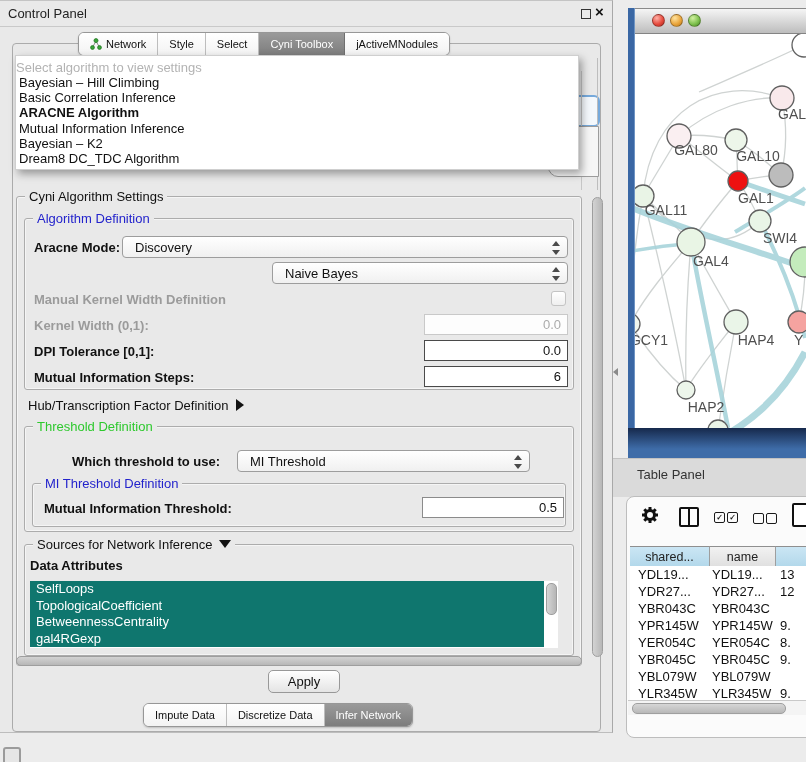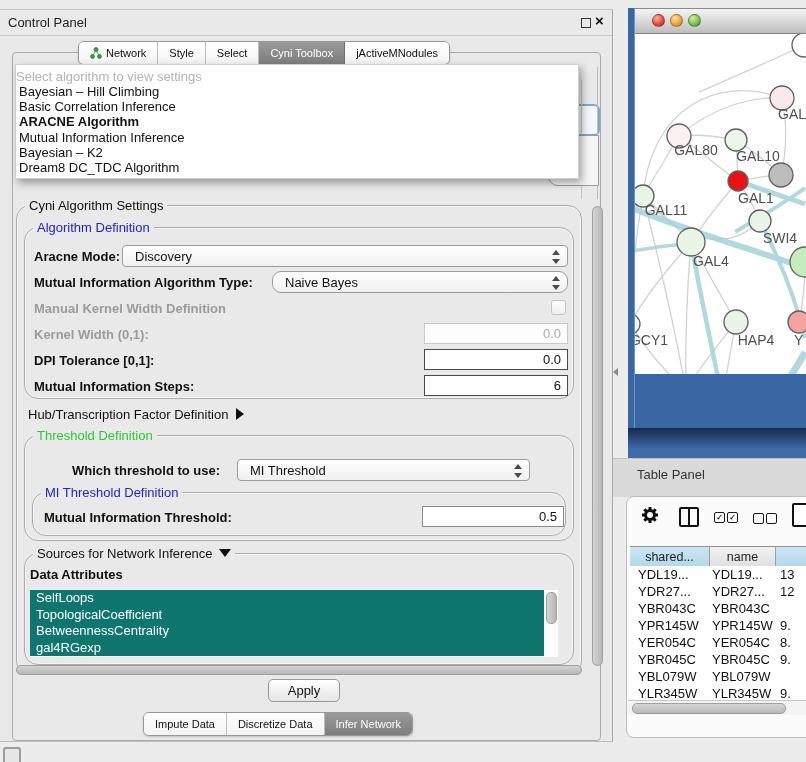--- a/index.html
+++ b/index.html
@@ -1,21 +1,21 @@
 <!DOCTYPE html>
 <html><head>
 <meta charset="utf-8">
 <style>
   html,body{margin:0;padding:0;background:#ECECEC;}
   #app{position:relative;width:806px;height:762px;overflow:hidden;background:#ECECEC;
        font-family:"Liberation Sans",sans-serif;color:#1a1a1a;-webkit-font-smoothing:antialiased;}
   .abs{position:absolute;}
 
   
-  .cpanel{left:0;top:9px;width:612px;height:731px;background:#E9E9E9;
+  .cpanel{left:0;top:0;width:612px;height:731px;background:#E9E9E9;
           border-top:1px solid #C4C4C4;border-bottom:1px solid #BDBDBD;border-right:1px solid #A8A8A8;}
   .cpanel-title{left:8px;top:5px;font-size:13px;color:#222;}
   .float-icon{left:581px;top:8px;width:8px;height:8px;border:1.5px solid #333;}
   .close-icon{left:595px;top:2px;font-size:15px;font-weight:bold;color:#111;}
   .titlebar-line{left:0;top:25px;width:612px;height:1px;background:#C9C9C9;}
 
   .segtabs{display:flex;height:22px;background:#FFF;border:1px solid #979797;border-radius:6px;
            box-shadow:0 1px 2px rgba(0,0,0,0.18);overflow:hidden;}
   .segtabs .seg{font-size:11px;line-height:22px;padding:0 11px;border-right:1px solid #BDBDBD;
                 display:flex;align-items:center;gap:4px;white-space:nowrap;color:#111;background:linear-gradient(#FFFFFF,#F3F3F3);}
@@ -33,21 +33,21 @@
   .frag-combo-corner{left:548px;top:125px;width:49px;height:49px;border:1px solid #9C9C9C;border-radius:0 0 0 10px;background:#F6F6F6;}
 
   
   .popup{left:15px;top:54px;width:562px;height:113px;background:#FFFFFF;border:1px solid #CFCFCF;
          box-shadow:3px 4px 8px rgba(0,0,0,0.35);z-index:30;}
   .popup-prompt{margin-top:4px;font-size:13px;color:#B3B3B3;}
   .popup-item{font-size:13px;line-height:15.2px;padding-left:3px;color:#111;white-space:nowrap;}
   .popup-item.bold{font-weight:bold;}
 
   
-  .group{position:absolute;border:1px solid #ACACAC;border-radius:14px;box-shadow:inset 0 0 0 1px rgba(255,255,255,0.55);}
+  .group{position:absolute;border:1px solid #ACACAC;border-radius:3px;box-shadow:inset 0 0 0 1px rgba(255,255,255,0.55);}
   .legend{position:absolute;top:-8px;left:8px;background:#E9E9E9;padding:0 4px;font-size:13px;color:#111;white-space:nowrap;}
   .legend.blue{color:#2323CC;}
   .legend.green{color:#2EC92E;}
 
   .lbl{position:absolute;font-size:13px;color:#111;white-space:nowrap;}
   .lbl.b{font-weight:bold;}
   .lbl.dis{color:#9B9B9B;font-weight:bold;}
 
   .combo{position:absolute;height:22px;background:linear-gradient(#FFFFFF,#F0F0F0);border:1px solid #9D9D9D;
          border-radius:4px;font-size:13px;line-height:22px;padding-left:12px;box-sizing:border-box;color:#111;}
@@ -80,21 +80,21 @@
 
   
   .netwin{left:628px;top:8px;width:178px;height:450px;background:#3A67A4;}
   .netwin .hl{position:absolute;left:6px;top:0;width:1px;height:450px;background:#6E94C4;}
   .net-titlebar{position:absolute;left:7px;top:0;width:171px;height:26px;background:linear-gradient(#F5F5F5,#BDBDBD);
                 border-top:1px solid #8A8A8A;border-bottom:1px solid #848484;box-sizing:border-box;}
   .light{position:absolute;top:5px;width:13px;height:13px;border-radius:50%;border:1px solid rgba(0,0,0,0.3);box-sizing:border-box;}
   .light.red{left:17px;background:radial-gradient(circle at 35% 28%,#FFB0A6,#E5493C 58%,#A82A20);}
   .light.yellow{left:35px;background:radial-gradient(circle at 35% 28%,#FFE39E,#E9A43B 58%,#B5751B);}
   .light.green{left:53px;background:radial-gradient(circle at 35% 28%,#D2F0A0,#7CC04C 58%,#477F22);}
-  .net-canvas{position:absolute;left:7px;top:26px;width:171px;height:340px;background:#FFF;overflow:hidden;}
+  .net-canvas{position:absolute;left:7px;top:26px;width:171px;height:394px;background:#FFF;overflow:hidden;}
   .net-bottom{position:absolute;left:0;top:420px;width:178px;height:30px;background:linear-gradient(#16294C,#3E6CA8 70%);}
 
   .splitter-arrow{left:613px;top:368px;width:0;height:0;border-top:4px solid transparent;border-bottom:4px solid transparent;border-right:5px solid #8A8A8A;}
 
   
   .tp-titlebar{left:613px;top:458px;width:193px;height:38px;background:#DADADA;border-top:1px solid #C2C2C2;}
   .tp-title{position:absolute;left:24px;top:8px;font-size:13px;color:#333;}
   .tp-panel{left:626px;top:496px;width:185px;height:242px;background:#FBFBFB;border:1px solid #BDBDBD;border-radius:8px 0 0 8px;box-sizing:border-box;}
   .tp-gear{left:640px;top:503px;}
   .tp-split{left:679px;top:507px;width:16px;height:16px;border:2px solid #111;border-radius:2px;}
@@ -176,22 +176,21 @@
     </div>
 
     <div class="group" style="left:24px;top:217px;width:548px;height:170px;">
       <div class="legend blue">Algorithm Definition</div>
     </div>
     <div class="lbl b" style="left:34px;top:239px;">Aracne Mode:</div>
     <div class="combo" style="left:122px;top:235px;width:446px;">
       <span>Discovery</span>
       <span class="spin"></span>
     </div>
-    <div class="lbl b" style="left:34px;top:265px;">Mutual Information Algorithm Type:</div>
-    <div class="combo" style="left:272px;top:261px;width:296px;border-radius:9px;">
+    <div class="combo" style="left:272px;top:261px;width:296px;">
       <span>Naive Bayes</span>
       <span class="spin"></span>
     </div>
     <div class="lbl dis" style="left:34px;top:291px;">Manual Kernel Width Definition</div>
     <div class="checkbox" style="left:551px;top:290px;"></div>
     <div class="lbl dis" style="left:34px;top:317px;">Kernel Width (0,1):</div>
     <div class="field dis" style="left:424px;top:313px;width:130px;">0.0</div>
     <div class="lbl b" style="left:34px;top:343px;">DPI Tolerance [0,1]:</div>
     <div class="field" style="left:424px;top:339px;width:130px;">0.0</div>
     <div class="lbl b" style="left:34px;top:369px;">Mutual Information Steps:</div>

